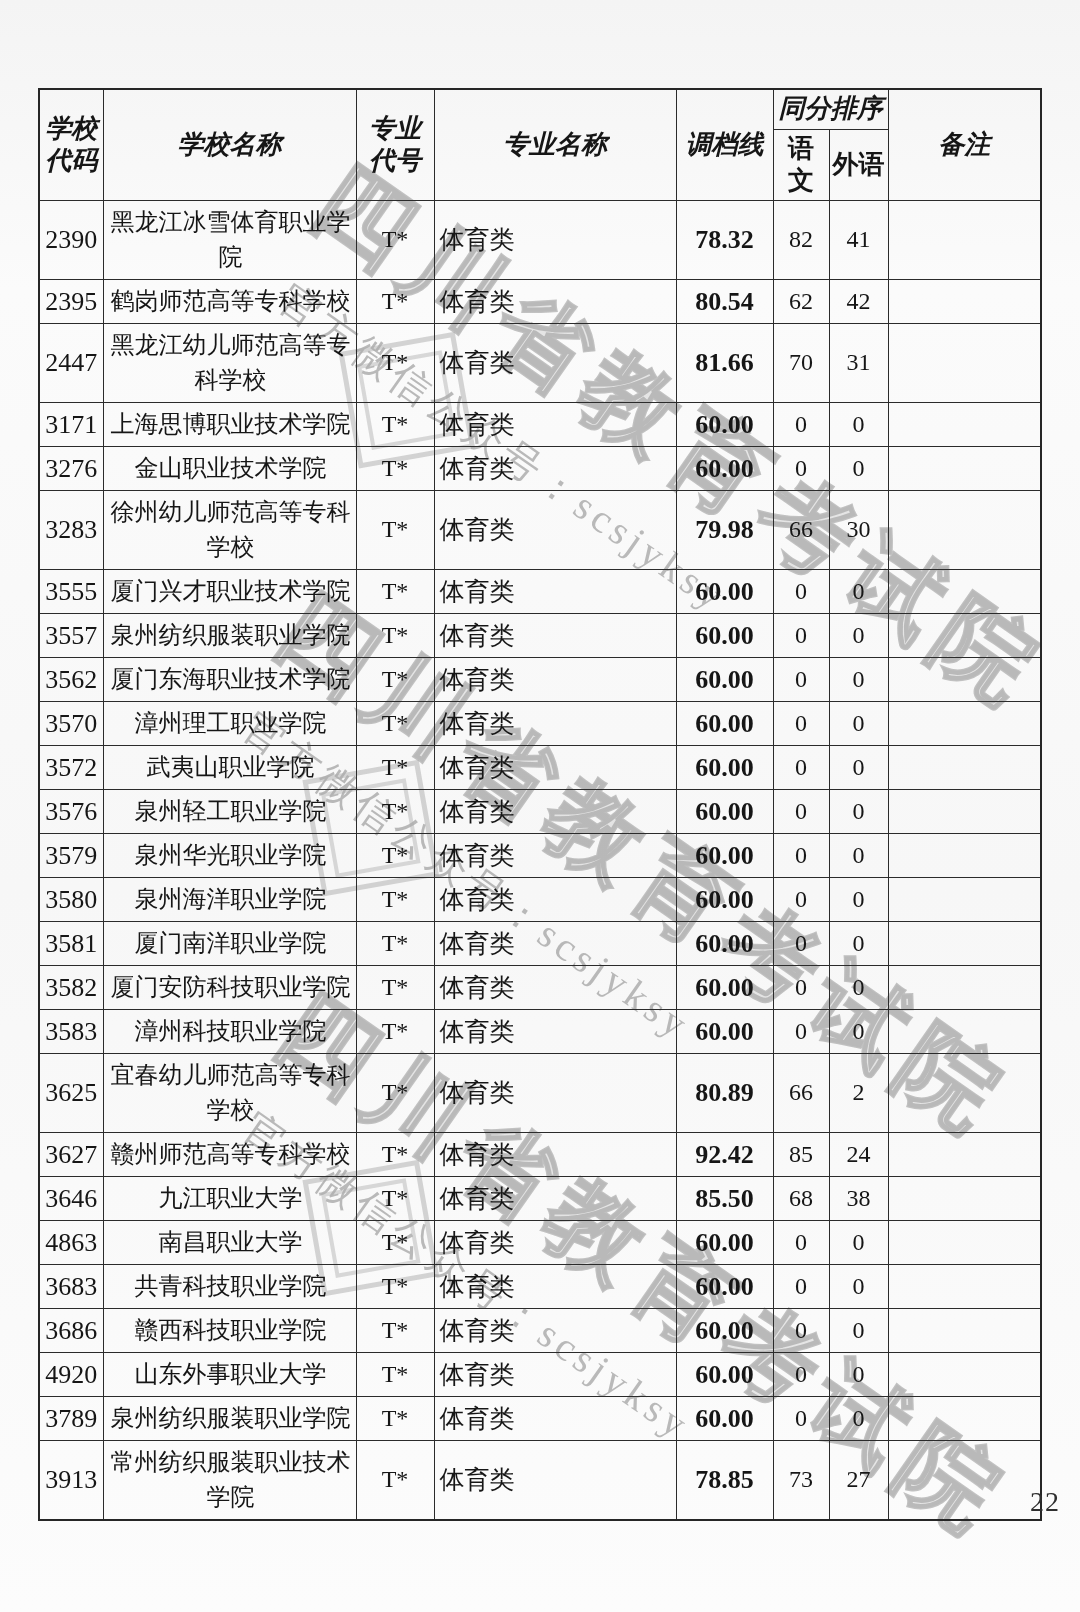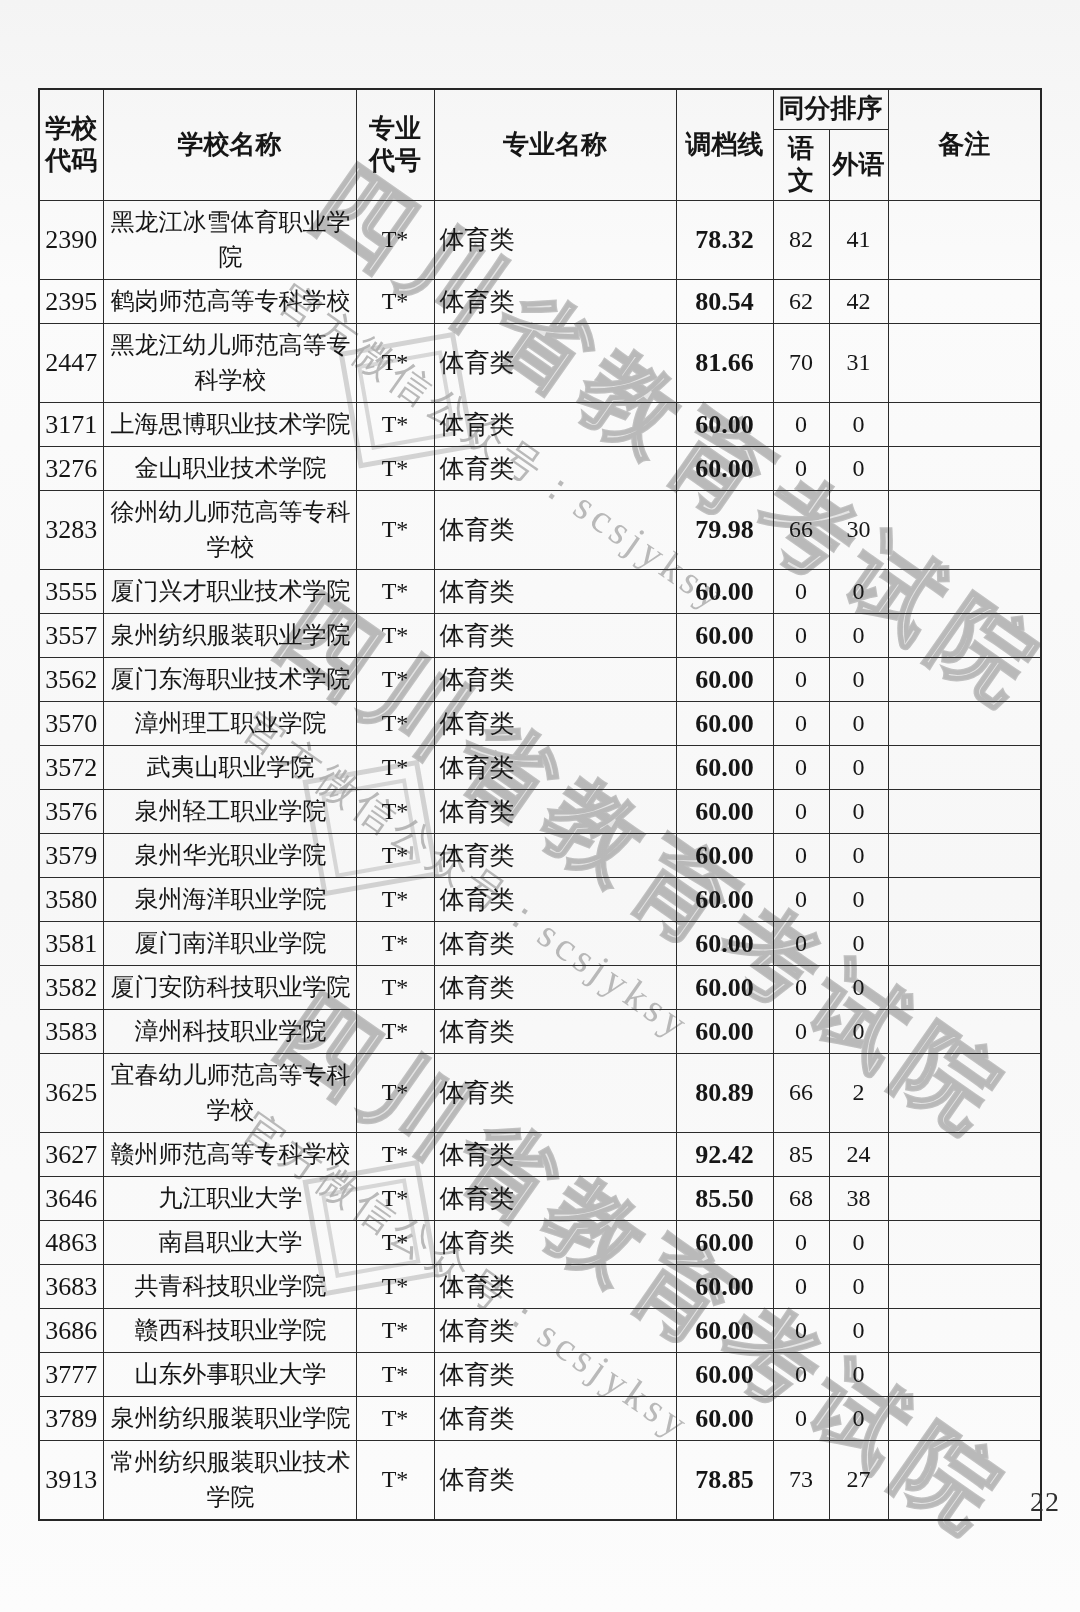--- a/index.html
+++ b/index.html
@@ -80,21 +80,21 @@
     overflow: hidden;
   }
   .score-table thead th {
     font-size: 26px;
     font-weight: 600;
     line-height: 32px;
     padding: 3px 2px;
     text-align: center;
     vertical-align: middle;
   }
-  .score-table thead tr.h1 { height: 40px; }
+  .score-table thead tr.h1 { height: 40px; font-style: italic; }
   .score-table thead tr.h2 { height: 39px; }
 
   .score-table tbody tr { height: 44px; }
   .score-table tbody td {
     font-size: 26px;
     line-height: 35px;
     padding: 4px 0;
     text-align: center;
     vertical-align: middle;
   }
@@ -402,21 +402,21 @@
           <td class="td-code">3686</td>
           <td class="td-school-name">赣西科技职业学院</td>
           <td class="td-major-code">T*</td>
           <td class="td-major-name">体育类</td>
           <td class="td-cutoff">60.00</td>
           <td class="td-rank">0</td>
           <td class="td-rank">0</td>
           <td class="td-remark"></td>
         </tr>
         <tr>
-          <td class="td-code">3777</td>
+          <td class="td-code">4920</td>
           <td class="td-school-name">山东外事职业大学</td>
           <td class="td-major-code">T*</td>
           <td class="td-major-name">体育类</td>
           <td class="td-cutoff">60.00</td>
           <td class="td-rank">0</td>
           <td class="td-rank">0</td>
           <td class="td-remark"></td>
         </tr>
         <tr>
           <td class="td-code">3789</td>

